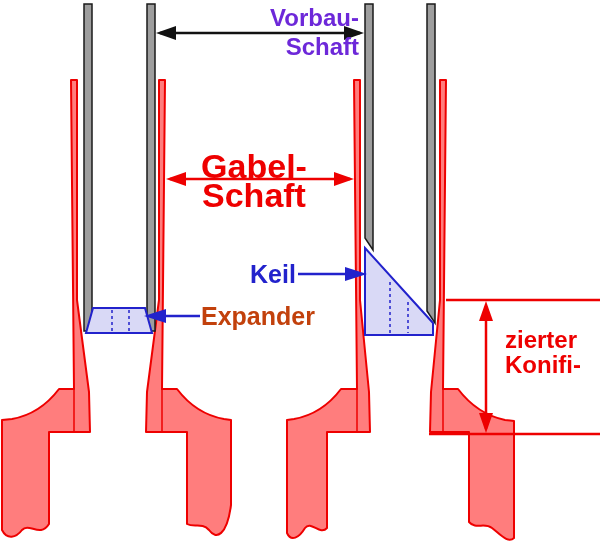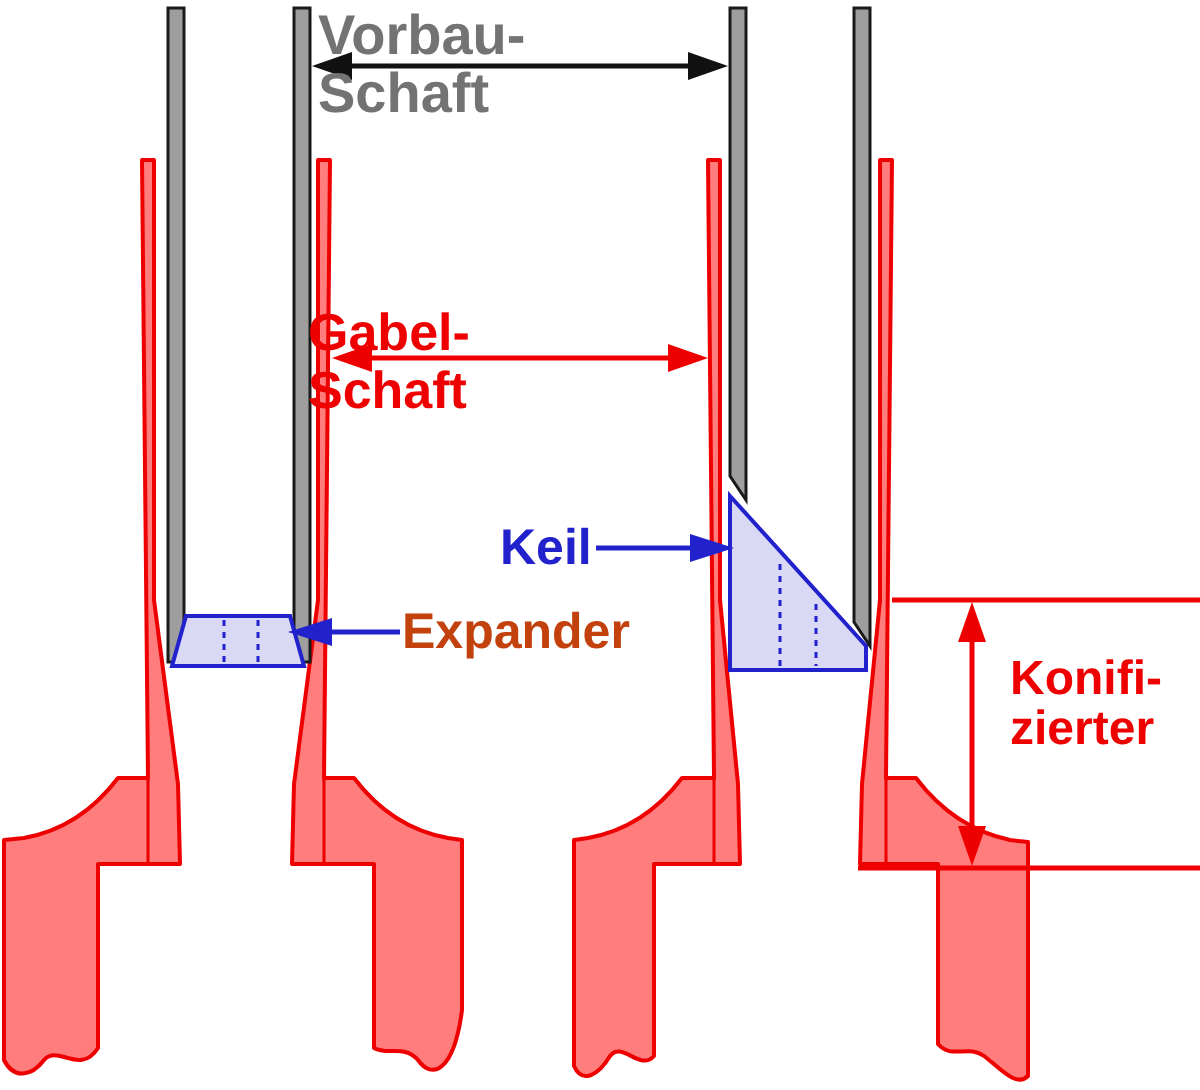--- a/index.html
+++ b/index.html
@@ -3,22 +3,22 @@
 <meta charset="utf-8">
 <style>
   html,body{margin:0;padding:0;background:#ffffff;}
   #stage{
     position:relative;width:600px;height:545px;background:#ffffff;overflow:hidden;
     font-family:"Liberation Sans", sans-serif;
   }
   #drawing{position:absolute;left:0;top:0;}
   .lbl{position:absolute;font-weight:bold;white-space:nowrap;}
   .lbl .ln{display:block;}
-  .lbl-vorbau{left:159px;top:3px;width:200px;text-align:left;font-size:28px;line-height:29px;color:#737373;}
-  .lbl-gabel{left:154px;top:152px;width:200px;font-size:26px;line-height:29px;color:#ee0000;}
+  .lbl-vorbau{left:159px;top:3px;width:200px;text-align:right;font-size:24px;line-height:29px;color:#6d28d9;}
+  .lbl-gabel{left:154px;top:152px;width:200px;text-align:center;font-size:34px;line-height:29px;color:#ee0000;}
   .lbl-keil{left:250px;top:259px;font-size:25px;line-height:30px;color:#2222cc;text-align:center;}
   .lbl-expander{left:201px;top:301px;font-size:25px;line-height:30px;color:#c2410c;}
   .lbl-konifiziert{left:505px;top:327px;font-size:24px;line-height:25px;color:#ee0000;text-align:left;}
 </style>
 </head>
 <body>
 
 <div id="stage">
 
   <svg id="drawing" width="600" height="545" viewBox="0 0 600 545">
@@ -105,17 +105,17 @@
   <div class="lbl lbl-gabel">
     <span class="ln">Gabel-</span>
     <span class="ln">Schaft</span>
   </div>
 
   <div class="lbl lbl-keil">Keil</div>
 
   <div class="lbl lbl-expander">Expander</div>
 
   <div class="lbl lbl-konifiziert">
+    <span class="ln">zierter</span>
     <span class="ln">Konifi-</span>
-    <span class="ln">zierter</span>
   </div>
 
 </div>
 
 </body></html>

